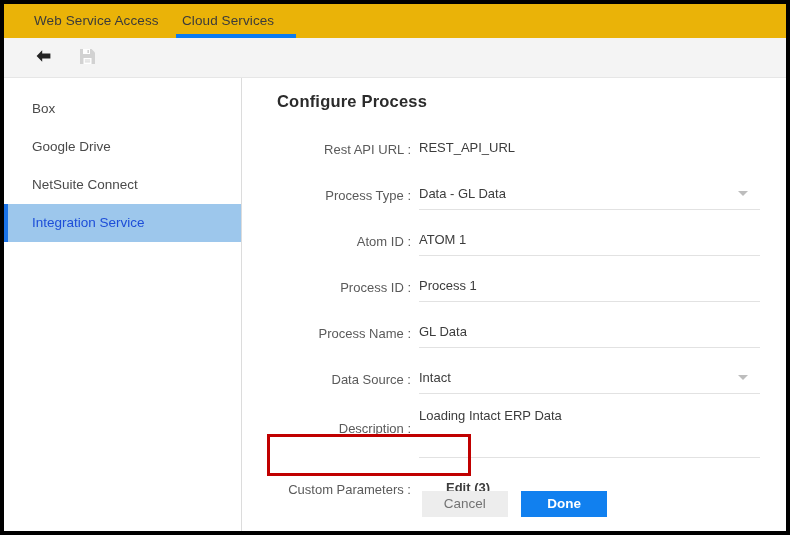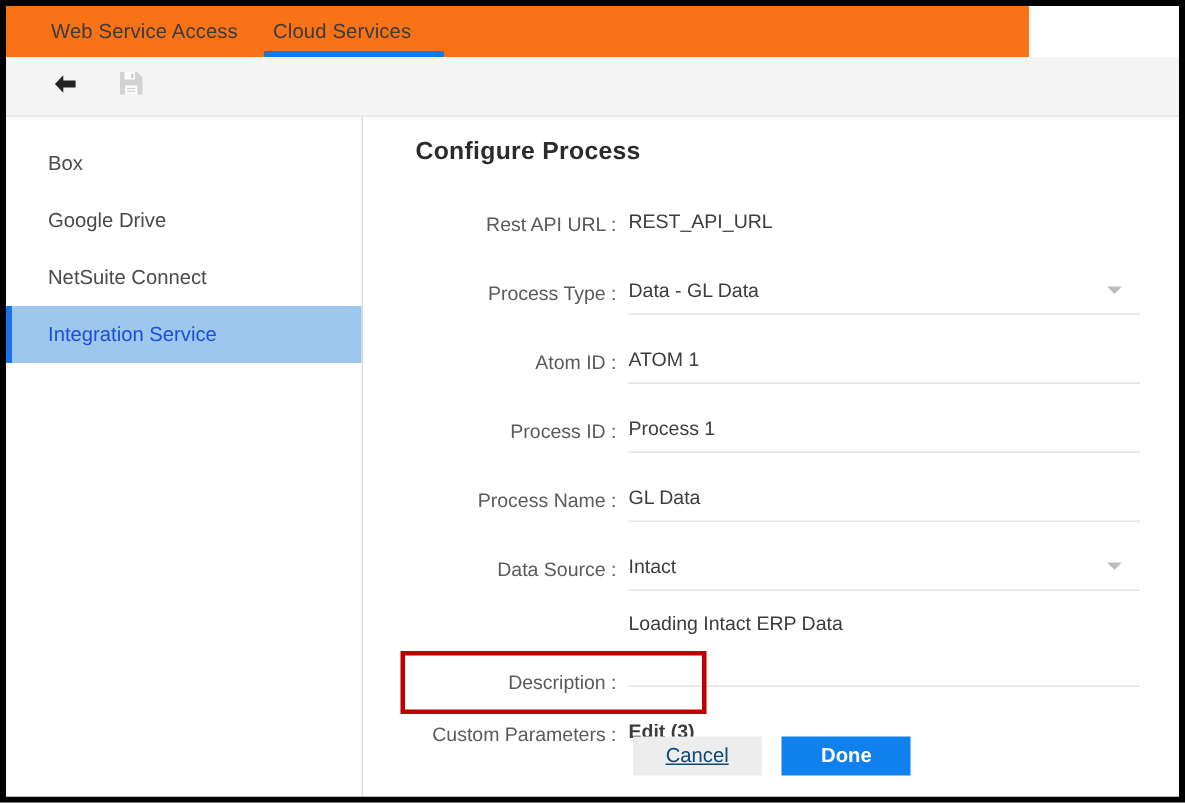--- a/index.html
+++ b/index.html
@@ -23,23 +23,23 @@
     box-sizing: border-box;
     border: 4px solid #000000;
     background: #ffffff;
     overflow: hidden;
   }
 
   
   .tabbar {
     position: absolute;
     left: 0; top: 0;
-    width: 682px;
+    width: 782px;
     height: 34px;
-    background: #f97316;
+    background: #eab308;
     box-sizing: border-box;
   }
   .tab {
     position: absolute;
     top: 0;
     height: 34px;
     line-height: 34px;
     font-size: 13.5px;
     color: #3b3b3b;
     letter-spacing: .1px;
@@ -182,30 +182,30 @@
     right: 12px;
     top: 15px;
     width: 0; height: 0;
     border-left: 5px solid transparent;
     border-right: 5px solid transparent;
     border-top: 5px solid #bdbdbd;
   }
 
   
   .row-desc { height: 62px; }
-  .row-desc .lbl { top: 41px; }
+  .row-desc .lbl { top: 15px; }
   .row-desc .field { height: 52px; }
   .row-desc .val { top: 2px; }
   .row-desc .underline { bottom: 0; }
 
   
   .row-custom { height: 42px; }
   .row-custom .lbl { top: 14px; text-align: right; }
   .row-custom .field { height: 42px; }
-  .row-custom .val { top: 12px; }
+  .row-custom .val { top: 12px; margin-left: 27px; }
   .link {
     color: #1a78e0;
     font-weight: bold;
     font-size: 13px;
     cursor: pointer;
     white-space: nowrap;
   }
 
   
   .redbox {
@@ -233,23 +233,22 @@
     padding: 0 22px;
     height: 26px;
     line-height: 26px;
     cursor: pointer;
     border: none;
     vertical-align: middle;
     font-family: "Liberation Sans", sans-serif;
   }
   .btn-cancel {
     background: #ededed;
-    color: #0c4a6e;
+    color: #737373;
     min-width: 86px;
-    text-decoration: underline;
   }
   .btn-done {
     background: #1180ef;
     color: #ffffff;
     font-weight: bold;
     min-width: 86px;
     margin-left: 9px;
   }
 </style>
 </head>

